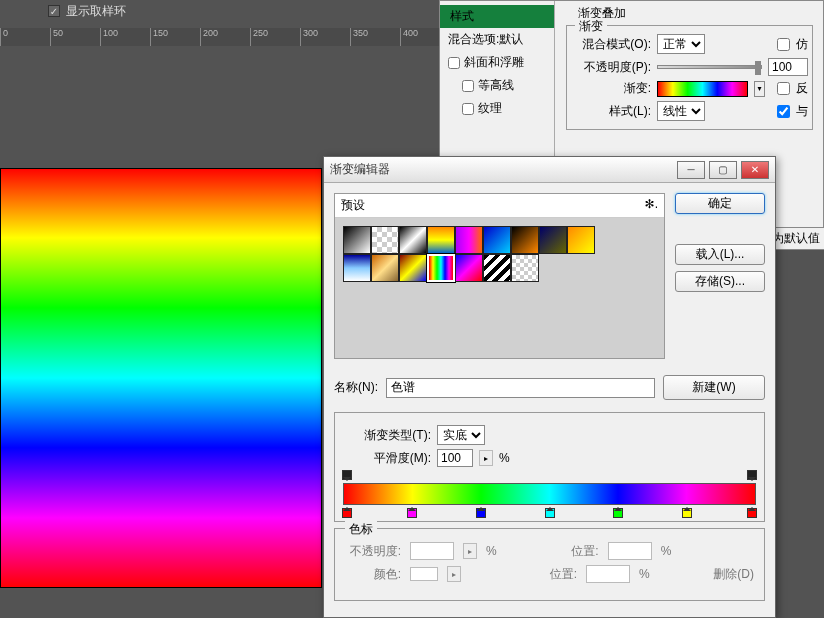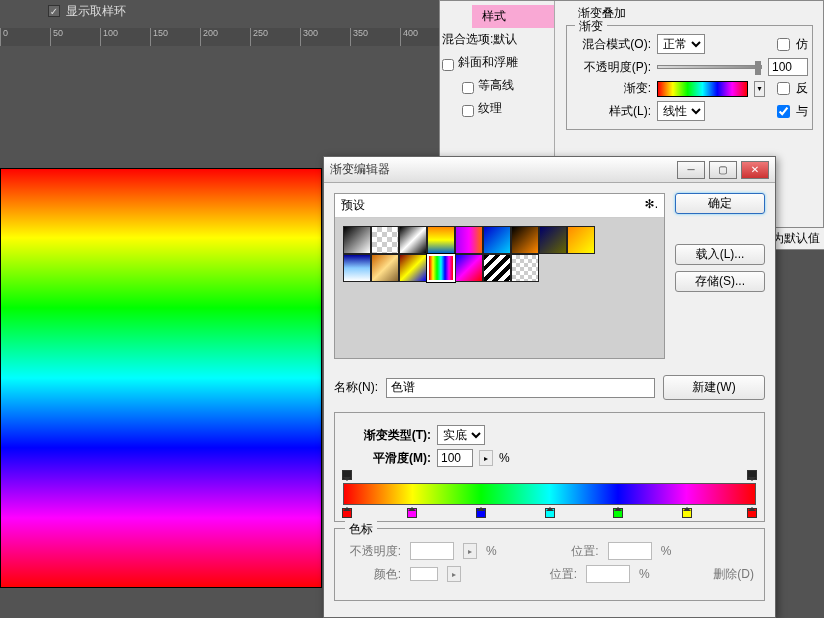--- a/index.html
+++ b/index.html
@@ -13,22 +13,22 @@
 .ruler { position: absolute; top: 28px; left: 0; width: 440px; height: 18px; background: #4a4a4a; display: flex; }
 .ruler-tick { flex: 0 0 50px; height: 18px; border-left: 1px solid #888; color: #bbb; font-size: 9px; padding-left: 2px; display: flex; align-items: flex-start; }
 
 
 .canvas { position: absolute; top: 168px; left: 0; width: 322px; height: 420px; background: linear-gradient(to bottom, #ff0000 0%, #ffff00 16.6%, #00ff00 33.3%, #00ffff 50%, #0000ff 66.6%, #ff00ff 83.3%, #ff0000 100%); }
 .canvas::before { content:""; position:absolute; inset:0; border:1px solid #000; pointer-events:none; }
 
 
 .style-panel { position: absolute; top: 0; left: 439px; right: 0; height: 250px; background: #f0f0f0; border: 1px solid #888; }
 .style-left { position: absolute; top: 0; left: 0; width: 115px; height: 250px; border-right: 1px solid #aaa; padding-top: 4px; }
-.style-left .hdr { padding: 3px 10px; background: #f9a8d4; color: #000; margin-left: 32px; }
-.style-left .item { padding: 3px 2px; display: flex; align-items: flex-end; gap: 4px; color: #000; }
+.style-left .hdr { padding: 3px 10px; background: #15803d; color: #000; }
+.style-left .item { padding: 3px 8px; display: flex; align-items: center; gap: 4px; color: #000; }
 .style-left .item input { width: 12px; height: 12px; }
 .style-right { position: absolute; top: 0; left: 116px; right: 0; padding: 6px 10px; }
 .fs-border { border: 1px solid #999; padding: 4px; margin-bottom: 6px; position: relative; }
 .fs-border .legend { position: absolute; top: -8px; left: 8px; background: #f0f0f0; padding: 0 4px; }
 .row { display: flex; align-items: center; gap: 6px; margin: 4px 0; color: #000; }
 .row label { text-align: right; min-width: 80px; }
 .row input[type=text] { border: 1px solid #888; padding: 1px 3px; width: 40px; background: #fff; }
 .row select { border: 1px solid #888; padding: 1px; background: #fff; }
 .grad-bar { width: 120px; height: 16px; border: 1px solid #000; background: linear-gradient(to right, #f00, #ff0, #0f0, #0ff, #00f, #f0f, #f00); }
 .arrow-btn { width: 14px; height: 16px; border: 1px solid #888; background: #eee; display: inline-flex; align-items: center; justify-content: center; font-size: 8px; }
@@ -70,21 +70,21 @@
 .p16{ background: repeating-conic-gradient(#ccc 0 25%, #fff 0 50%) 0 0/8px 8px; }
 .btns-col { width: 90px; display: flex; flex-direction: column; gap: 6px; }
 .btns-col button { padding: 1px 4px; border: 1px solid #888; background: linear-gradient(#fdfdfd,#e8e8e8); border-radius: 3px; color: #000; }
 .btns-col button.primary { border-color: #2c6cbf; box-shadow: 0 0 3px #6cf; }
 
 .name-row { display: flex; align-items: center; gap: 8px; padding: 6px 10px; }
 .name-row input { flex: 1; border: 1px solid #888; padding: 2px 4px; background: #fff; }
 .name-row button { width: 102px; padding: 3px; border: 1px solid #888; background: linear-gradient(#fdfdfd,#e8e8e8); border-radius: 3px; }
 
 .grad-type { margin: 6px 10px; border: 1px solid #999; padding: 8px; }
-.grad-type .row label { min-width: 88px; font-weight: bold; }
+.grad-type .row label { min-width: 88px; }
 .grad-rail { position: relative; margin: 16px 0 8px; }
 .grad-strip { height: 22px; background: linear-gradient(to right,#f00,#ff0,#0f0,#0ff,#00f,#f0f,#f00); border: 1px solid #555; }
 .stop { position: absolute; width: 10px; height: 10px; border: 1px solid #333; bottom: -13px; transform: translateX(-50%); }
 .stop::before { content:""; position:absolute; top:-6px; left:50%; transform:translateX(-50%); border:4px solid transparent; border-bottom-color:#333; }
 .ostop { position: absolute; width: 10px; height: 10px; border: 1px solid #333; top: -13px; transform: translateX(-50%); background:#222; }
 .ostop::before { content:""; position:absolute; bottom:-6px; left:50%; transform:translateX(-50%); border:4px solid transparent; border-top-color:#333; }
 
 .ct-box { margin: 6px 10px 0; border: 1px solid #999; padding: 8px 10px 12px; position: relative; }
 .ct-box .legend { position: absolute; top: -8px; left: 10px; background: #f0f0f0; padding: 0 4px; }
 .ct-row { display: flex; align-items: center; gap: 9px; margin: 5px 0; color: #777; }

